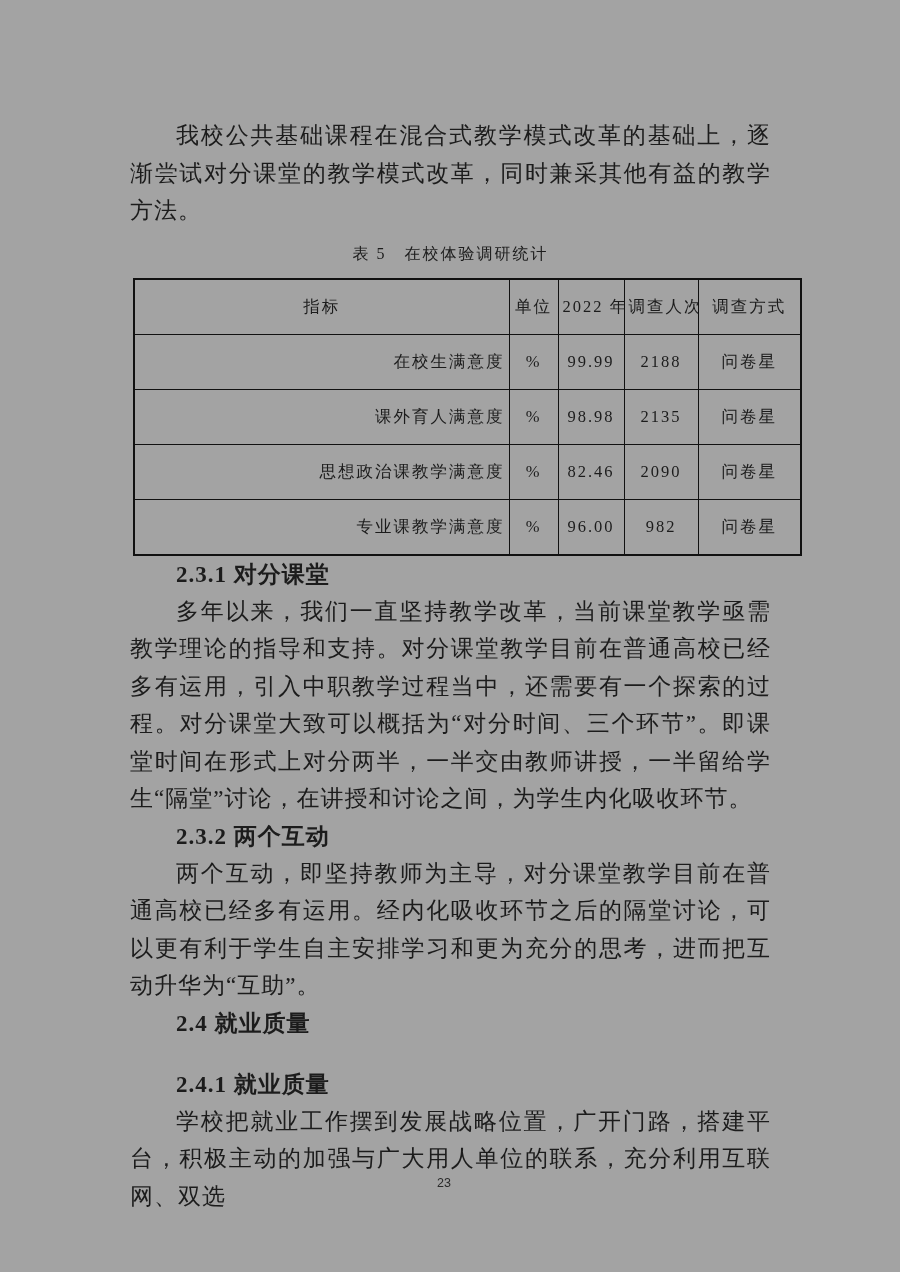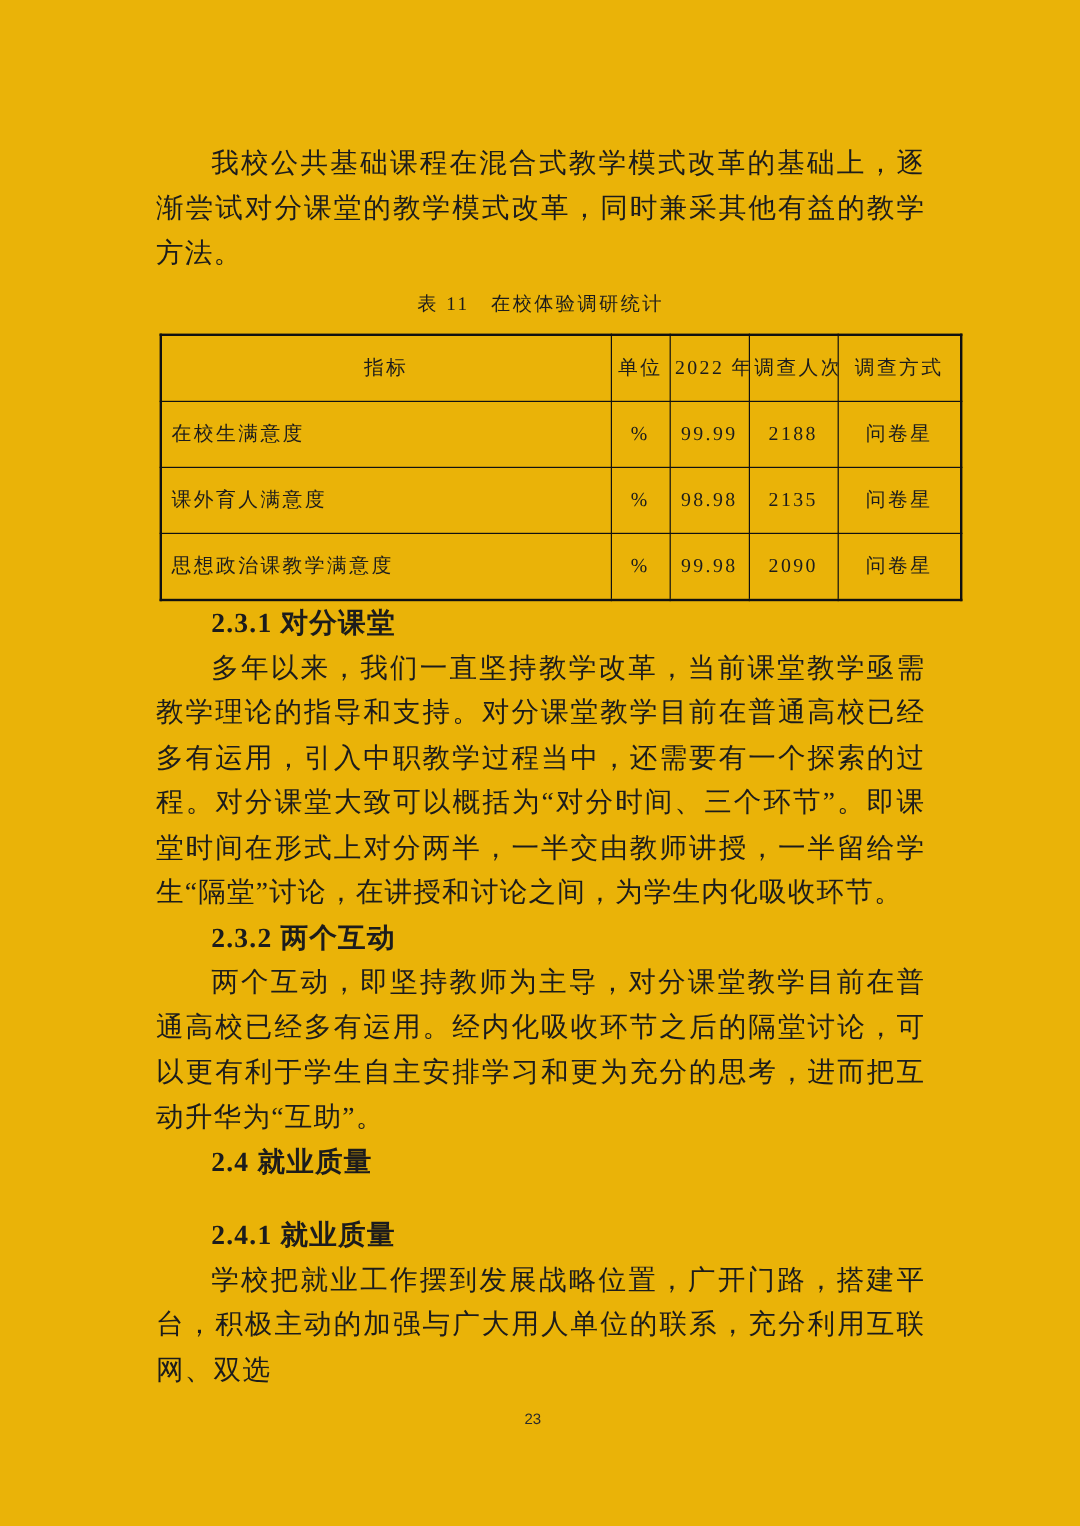--- a/index.html
+++ b/index.html
@@ -1,21 +1,21 @@
 <!DOCTYPE html>
 <html><head>
 <meta charset="utf-8">
 <style>
   * { margin: 0; padding: 0; box-sizing: border-box; }
   html, body { background: #ffffff; }
   .page {
     position: relative;
     width: 900px;
     height: 1272px;
-    background: #eab308;
+    background: #a3a3a3;
     font-family: "Liberation Serif", "DejaVu Serif", serif;
     color: #1c1c1c;
     overflow: hidden;
   }
   .content {
     position: absolute;
     left: 130px;
     top: 117px;
     width: 641px;
   }
@@ -49,21 +49,21 @@
     font-weight: normal;
     letter-spacing: 2px;
     text-align: center;
     vertical-align: middle;
     padding: 16px 4px;
     overflow: hidden;
     white-space: nowrap;
     margin-left: 48px;
   }
   table.survey td.indicator {
-    text-align: left;
+    text-align: right;
     padding-left: 8px;
   }
   .heading {
     font-size: 23px;
     font-weight: bold;
     line-height: 37px;
     text-indent: 2em;
     letter-spacing: 1px;
   }
   .mt14 { }
@@ -80,21 +80,21 @@
   }
 </style>
 </head>
 <body>
 
 <div class="page">
   <div class="content">
 
     <p class="para">我校公共基础课程在混合式教学模式改革的基础上，逐渐尝试对分课堂的教学模式改革，同时兼采其他有益的教学方法。</p>
 
-    <div class="table-title">表 11　在校体验调研统计</div>
+    <div class="table-title">表 5　在校体验调研统计</div>
 
     <table class="survey">
       <colgroup>
         <col style="width:375px">
           <col style="width:49px">
           <col style="width:66px">
           <col style="width:74px">
           <col style="width:103px">
       </colgroup>
       <tbody>
@@ -115,22 +115,29 @@
       <tr>
         <td class="indicator">课外育人满意度</td>
         <td>%</td>
         <td>98.98</td>
         <td>2135</td>
         <td>问卷星</td>
       </tr>
       <tr>
         <td class="indicator">思想政治课教学满意度</td>
         <td>%</td>
-        <td>99.98</td>
+        <td>82.46</td>
         <td>2090</td>
+        <td>问卷星</td>
+      </tr>
+      <tr>
+        <td class="indicator">专业课教学满意度</td>
+        <td>%</td>
+        <td>96.00</td>
+        <td>982</td>
         <td>问卷星</td>
       </tr>
     </tbody>
       </table>
 
     <div class="heading mt14">2.3.1 对分课堂</div>
     <p class="para">多年以来，我们一直坚持教学改革，当前课堂教学亟需教学理论的指导和支持。对分课堂教学目前在普通高校已经多有运用，引入中职教学过程当中，还需要有一个探索的过程。对分课堂大致可以概括为“对分时间、三个环节”。即课堂时间在形式上对分两半，一半交由教师讲授，一半留给学生“隔堂”讨论，在讲授和讨论之间，为学生内化吸收环节。</p>
 
     <div class="heading mt14">2.3.2 两个互动</div>
     <p class="para">两个互动，即坚持教师为主导，对分课堂教学目前在普通高校已经多有运用。经内化吸收环节之后的隔堂讨论，可以更有利于学生自主安排学习和更为充分的思考，进而把互动升华为“互助”。</p>

